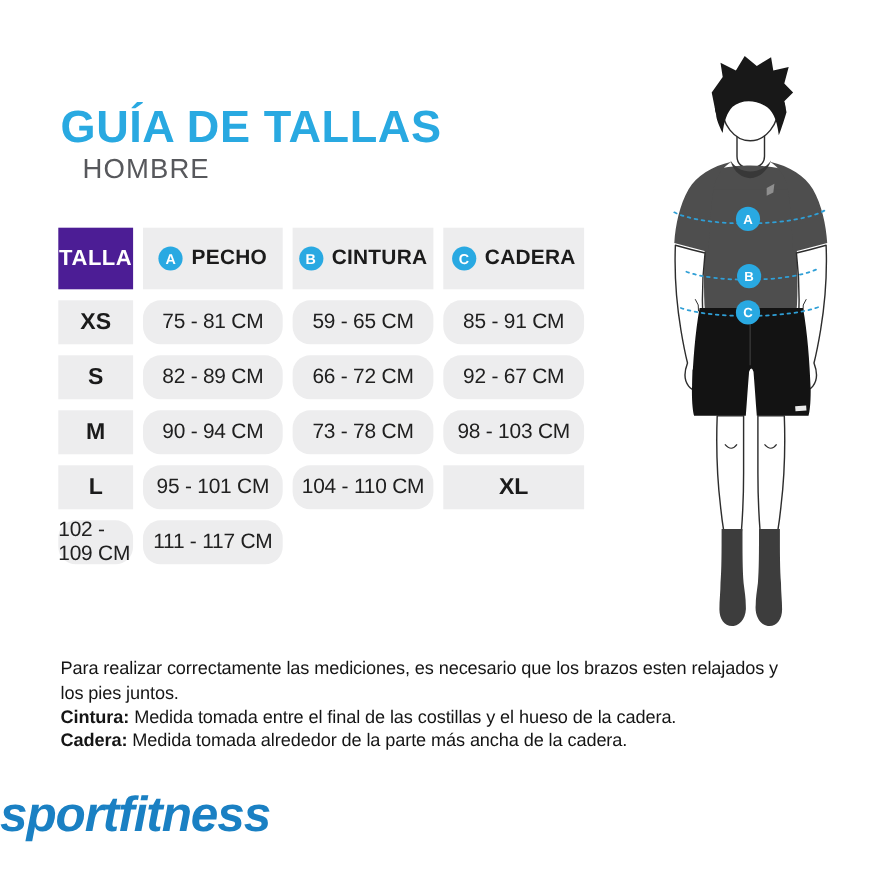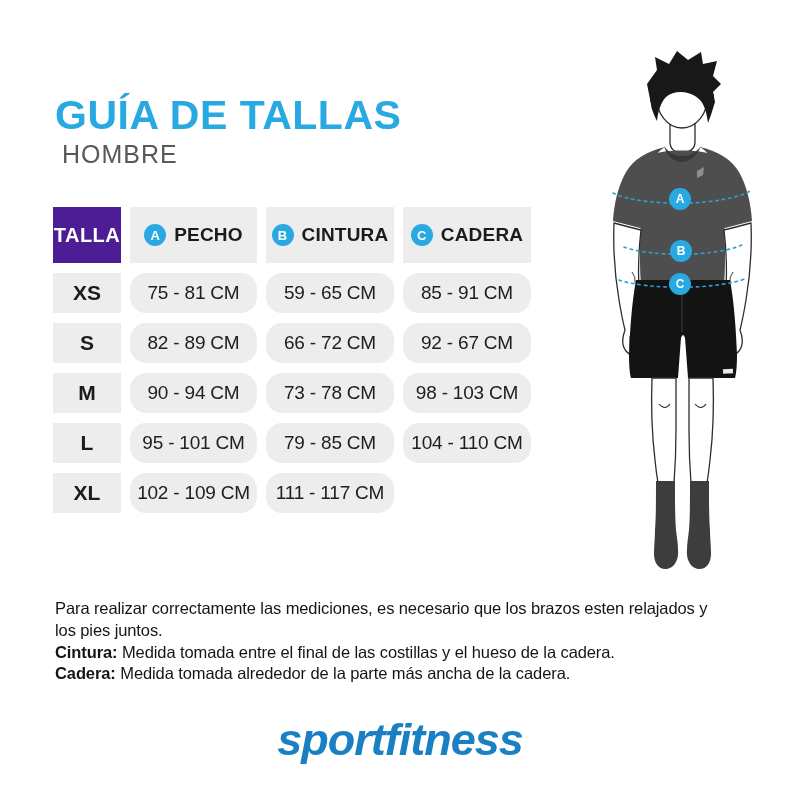--- a/index.html
+++ b/index.html
@@ -8,21 +8,21 @@
     position:relative; width:800px; height:800px; background:#ffffff;
     font-family:"Liberation Sans", sans-serif; overflow:hidden;text-decoration:underline;
   }
   
   .title {
     position:absolute; left:55px; top:94px;
     font-size:41px; font-weight:700; letter-spacing:.5px;
     color:#29a9e1; line-height:1.05;
   }
   .subtitle {
-    position:absolute; left:62px; top:140px;
+    position:absolute; left:75px; top:140px;
     font-size:25px; font-weight:400; letter-spacing:1px; color:#57585c;
   }
   
   .size-table {
     position:absolute; left:53px; top:207px;
     display:grid;
     grid-template-columns:68px 127px 128px 128px;
     grid-template-rows:56px;
     grid-auto-rows:40px;
     gap:10px 9px;
@@ -42,21 +42,21 @@
   .value-cell { font-weight:400; font-size:19px; letter-spacing:-.2px; color:#202020;border-radius:16px; }
   
   .figure-wrap { position:absolute; left:585px; top:40px; width:210px; height:552px; }
   
   .notes { position:absolute; left:55px; top:598px; width:668px; color:#151515; }
   .notes p { font-size:16.5px; line-height:1.32; letter-spacing:-.1px; }
   .defs { }
   .defs b { font-weight:700; }
   
   .logo {
-    position:absolute; left:0; top:714px; width:100%; text-align:center;
+    position:absolute; left:0; top:714px; width:100%; text-align:left;
     font-size:45px; font-weight:700; font-style:italic;
     letter-spacing:-1px; color:#1a80c3;
   }
 </style>
 </head>
 <body>
 
 <div class="page">
 
   <div class="title">GUÍA DE TALLAS</div>
@@ -84,21 +84,20 @@
       <div class="cell size-cell">S</div>
       <div class="cell value-cell">82 - 89 CM</div>
       <div class="cell value-cell">66 - 72 CM</div>
       <div class="cell value-cell">92 - 67 CM</div>
       <div class="cell size-cell">M</div>
       <div class="cell value-cell">90 - 94 CM</div>
       <div class="cell value-cell">73 - 78 CM</div>
       <div class="cell value-cell">98 - 103 CM</div>
       <div class="cell size-cell">L</div>
       <div class="cell value-cell">95 - 101 CM</div>
-      <div class="cell value-cell">79 - 85 CM</div>
       <div class="cell value-cell">104 - 110 CM</div>
       <div class="cell size-cell">XL</div>
       <div class="cell value-cell">102 - 109 CM</div>
       <div class="cell value-cell">111 - 117 CM</div>
     </div>
 
   <div class="figure-wrap">
     <svg width="210" height="552" viewBox="0 0 210 552" xmlns="http://www.w3.org/2000/svg">
 
       <path d="M 85,70 L 85,102 C 85,109 90,113 97,113 C 104,113 110,109 110,102 L 110,70 Z" fill="#ffffff" stroke="#2d2d2d" stroke-width="1.3"></path>

